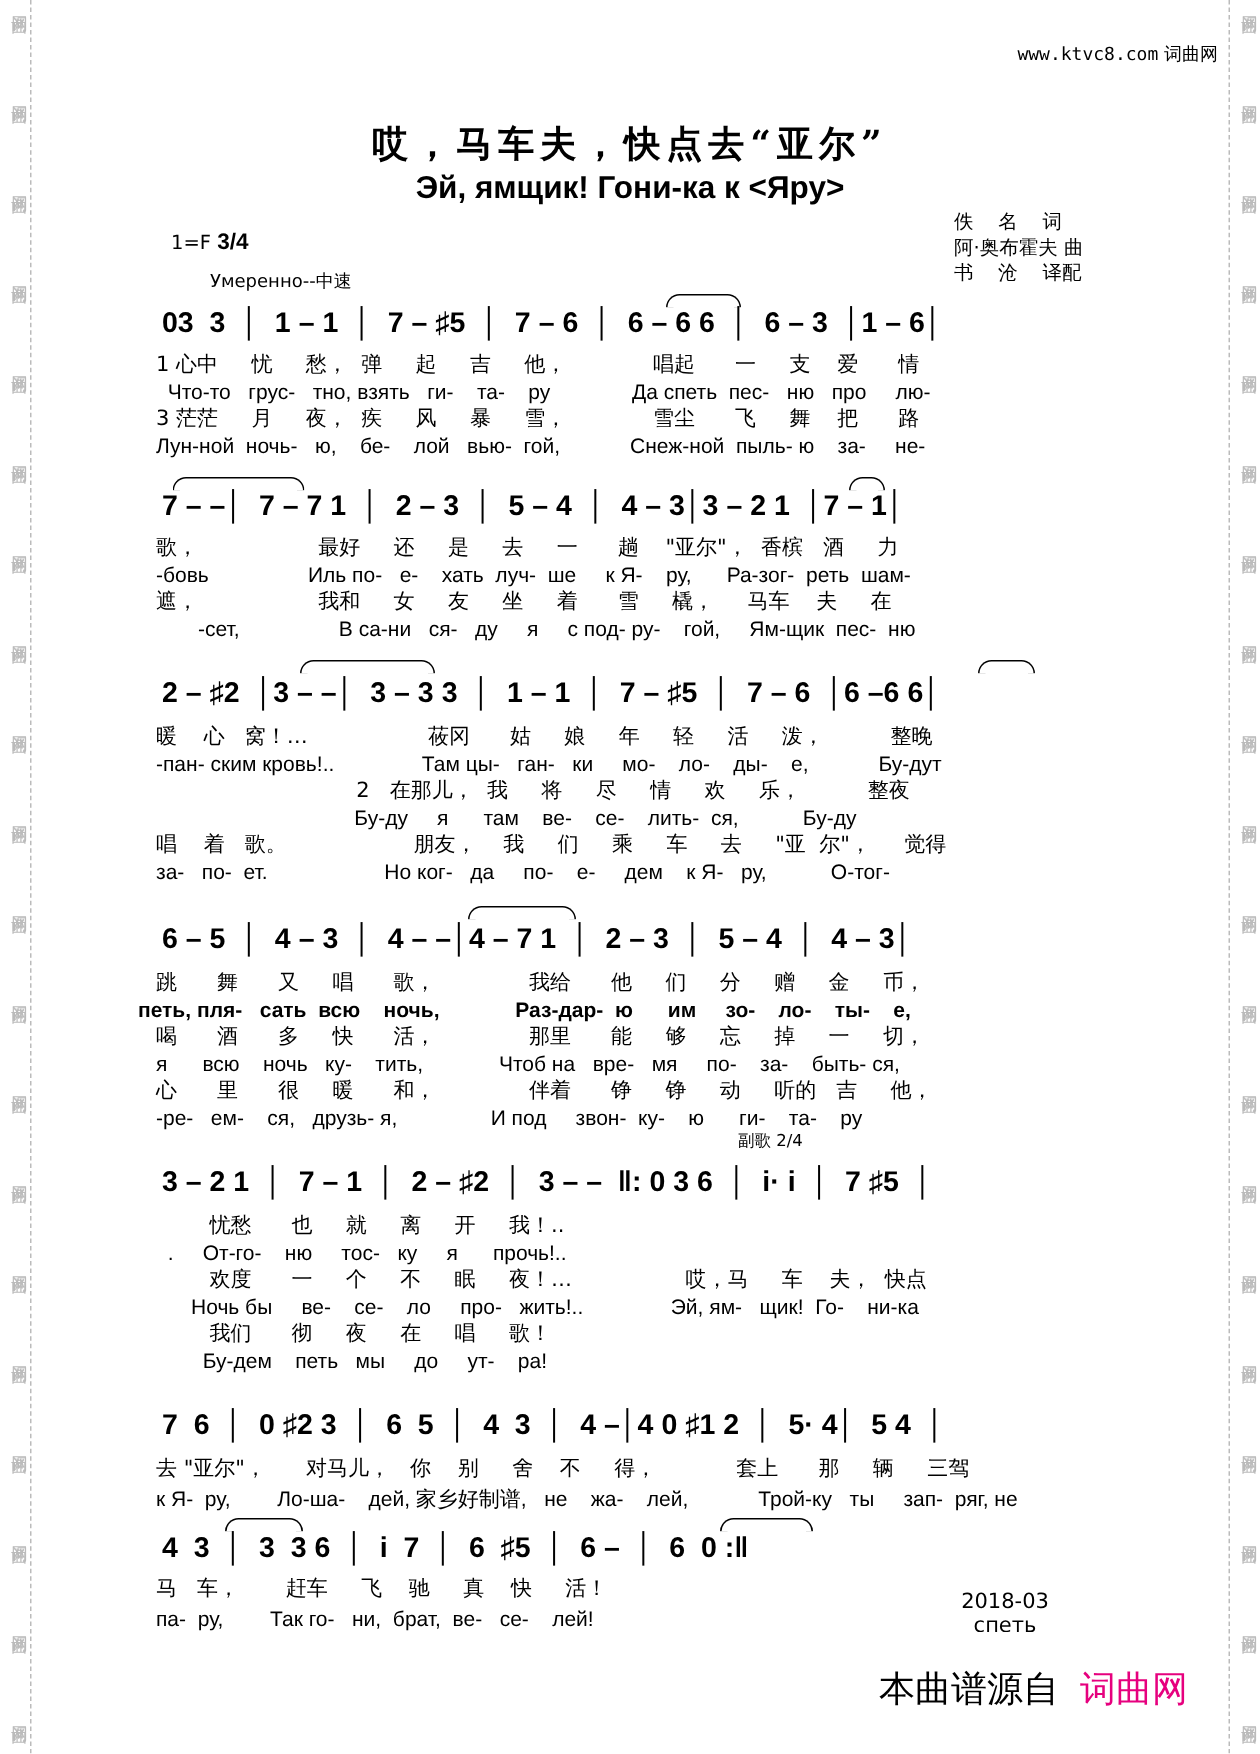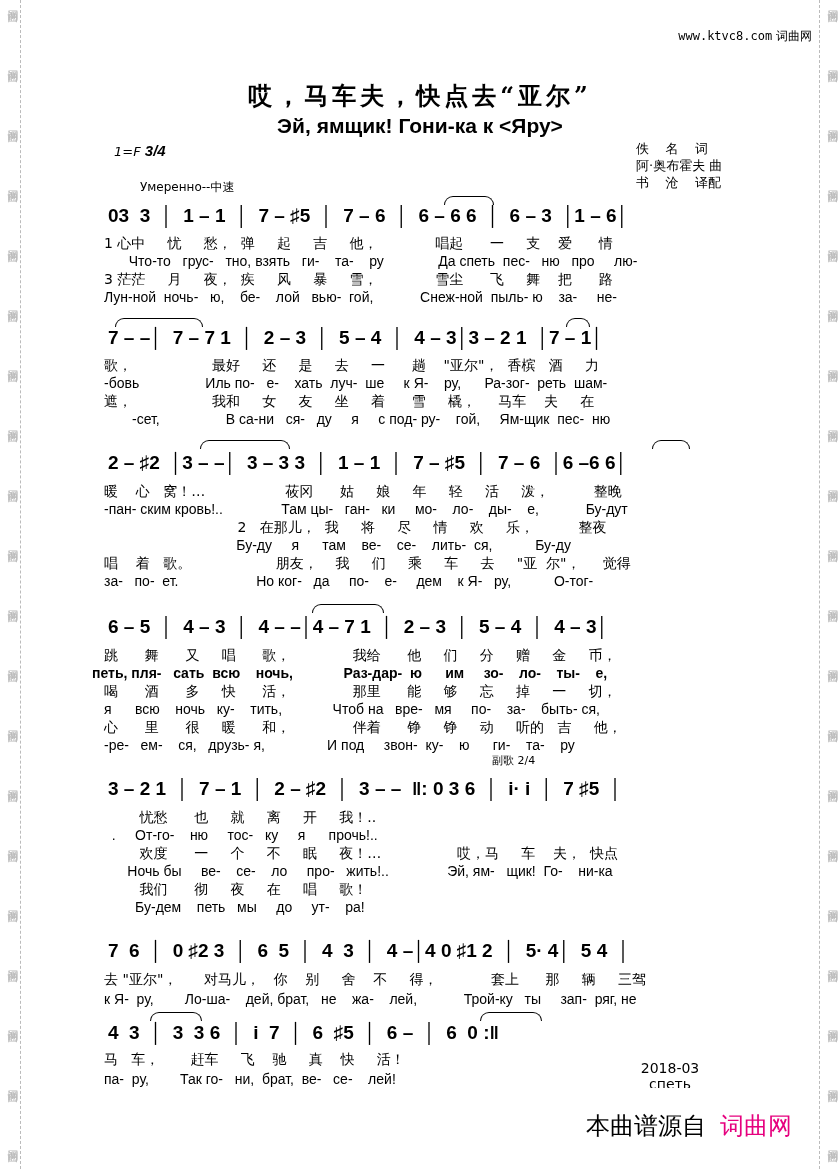--- a/index.html
+++ b/index.html
@@ -7,21 +7,21 @@
   .wm-strip{position:absolute;top:0;width:20px;height:1169px;}
   .wm-strip.left{left:0;border-right:1px dashed #bbb;}
   .wm-strip.right{right:0;border-left:1px dashed #bbb;}
   .wm-strip .wm{position:absolute;left:2px;font-size:11px;line-height:20px;color:#bbb;writing-mode:vertical-rl;letter-spacing:0;}
   .site{position:absolute;right:28px;top:28px;font-size:12px;}
   .site .url{font-family:"DejaVu Sans Mono","Liberation Mono",monospace;font-size:12px;}
   .title-cn{position:absolute;left:0;right:0;top:80px;text-align:center;font-family:"DejaVu Serif","Liberation Serif",serif;font-size:24px;font-weight:bold;letter-spacing:4px;}
   .title-ru{position:absolute;left:0;right:0;top:114px;text-align:center;font-family:"Liberation Sans",sans-serif;font-size:21px;font-weight:bold;}
   .credits{position:absolute;left:636px;top:140px;font-size:13px;line-height:17px;}
   .credits div{white-space:pre;}
-  .key{position:absolute;left:114px;top:142px;font-size:13px;font-style:italic;}
+  .key{position:absolute;left:114px;top:153px;font-size:13px;}
   .key b{font-family:"Liberation Sans",sans-serif;font-size:15px;}
   .tempo{position:absolute;left:140px;top:179px;font-size:12px;}
   .row{position:absolute;left:0;width:840px;}
   .notes{position:absolute;font-family:"Liberation Sans",sans-serif;font-weight:bold;font-size:19px;white-space:pre;}
   .lyr{position:absolute;font-size:14px;white-space:pre;line-height:18px;}
   .ru{font-family:"Liberation Sans",sans-serif;}
   .slur{position:absolute;border:1px solid #000;border-bottom:none;border-radius:10px 10px 0 0;height:8px;}
   .footer{position:absolute;font-size:14px;text-align:center;}
   .source{position:absolute;left:586px;top:1110px;font-size:24px;}
   .source .brand{color:#e6007e;margin-left:14px;}
@@ -91,21 +91,21 @@
 <div class="key">
   <span>1=F</span>
   <b>3/4</b>
 </div>
 <div class="tempo">Умеренно--中速</div>
 
 <div class="row" style="top:0">
   <div class="slur" style="left:444px;top:196px;width:48px;"></div>
   <div class="notes" style="left:108px;top:205px;">03  3  │  1 – 1  │  7 – ♯5  │  7 – 6  │  6 – 6 6  │  6 – 3  │1 – 6│</div>
   <div class="lyr" style="left:104px;top:234px;">1 心中     忧     愁，  弹     起     吉     他，             唱起      一     支    爱      情</div>
-  <div class="lyr ru" style="left:104px;top:252px;margin-left:17px;">  Что-то   грус-   тно, взять   ги-    та-    ру              Да спеть  пес-   ню   про     лю-</div>
+  <div class="lyr ru" style="left:104px;top:252px;">  Что-то   грус-   тно, взять   ги-    та-    ру              Да спеть  пес-   ню   про     лю-</div>
   <div class="lyr" style="left:104px;top:270px;">3 茫茫     月     夜，  疾     风     暴     雪，             雪尘      飞     舞    把      路</div>
   <div class="lyr ru" style="left:104px;top:288px;">Лун-ной  ночь-   ю,    бе-    лой   вью-  гой,            Снеж-ной  пыль- ю    за-     не-</div>
 </div>
 
 <div class="row" style="top:0">
   <div class="slur" style="left:115px;top:318px;width:86px;"></div>
   <div class="slur" style="left:566px;top:318px;width:22px;"></div>
   <div class="notes" style="left:108px;top:327px;">7 – –│  7 – 7 1  │  2 – 3  │  5 – 4  │  4 – 3│3 – 2 1  │7 – 1│</div>
   <div class="lyr" style="left:104px;top:356px;">歌，                  最好     还     是     去     一      趟    "亚尔"，  香槟   酒     力</div>
   <div class="lyr ru" style="left:104px;top:374px;">-бовь                 Иль по-   е-    хать  луч-  ше     к Я-    ру,      Ра-зог-  реть  шам-</div>
@@ -143,21 +143,21 @@
   <div class="lyr ru" style="left:104px;top:826px;">  .     От-го-    ню     тос-   ку     я      прочь!..</div>
   <div class="lyr" style="left:104px;top:844px;">        欢度      一     个     不     眠     夜！…                 哎，马     车    夫，  快点</div>
   <div class="lyr ru" style="left:104px;top:862px;">      Ночь бы     ве-    се-    ло     про-   жить!..               Эй, ям-   щик!  Го-    ни-ка</div>
   <div class="lyr" style="left:104px;top:880px;">        我们      彻     夜     在     唱     歌！</div>
   <div class="lyr ru" style="left:104px;top:898px;">        Бу-дем    петь   мы     до     ут-    ра!</div>
 </div>
 
 <div class="row" style="top:0">
   <div class="notes" style="left:108px;top:940px;">7  6  │  0 ♯2 3  │  6  5  │  4  3  │  4 –│4 0 ♯1 2  │  5· 4│  5 4  │</div>
   <div class="lyr" style="left:104px;top:970px;">去 "亚尔"，      对马儿，   你    别     舍    不     得，            套上      那     辆     三驾</div>
-  <div class="lyr ru" style="left:104px;top:990px;">к Я-  ру,        Ло-ша-    дей, брат,   не    жа-    лей,            Трой-ку   ты     зап-  ряг, не</div>
+  <div class="lyr ru" style="left:104px;top:990px;">к Я-  ру,        Ло-ша-    дей, 家乡好制谱,   не    жа-    лей,            Трой-ку   ты     зап-  ряг, не</div>
 </div>
 
 <div class="row" style="top:0">
   <div class="slur" style="left:150px;top:1012px;width:50px;"></div>
   <div class="slur" style="left:480px;top:1012px;width:60px;"></div>
   <div class="notes" style="left:108px;top:1022px;">4  3  │  3  3 6  │  i  7  │  6  ♯5  │  6 –  │  6  0 :‖</div>
   <div class="lyr" style="left:104px;top:1050px;">马   车，       赶车     飞    驰     真    快     活！</div>
   <div class="lyr ru" style="left:104px;top:1070px;">па-  ру,        Так го-   ни,  брат,  ве-   се-    лей!</div>
 </div>
 

